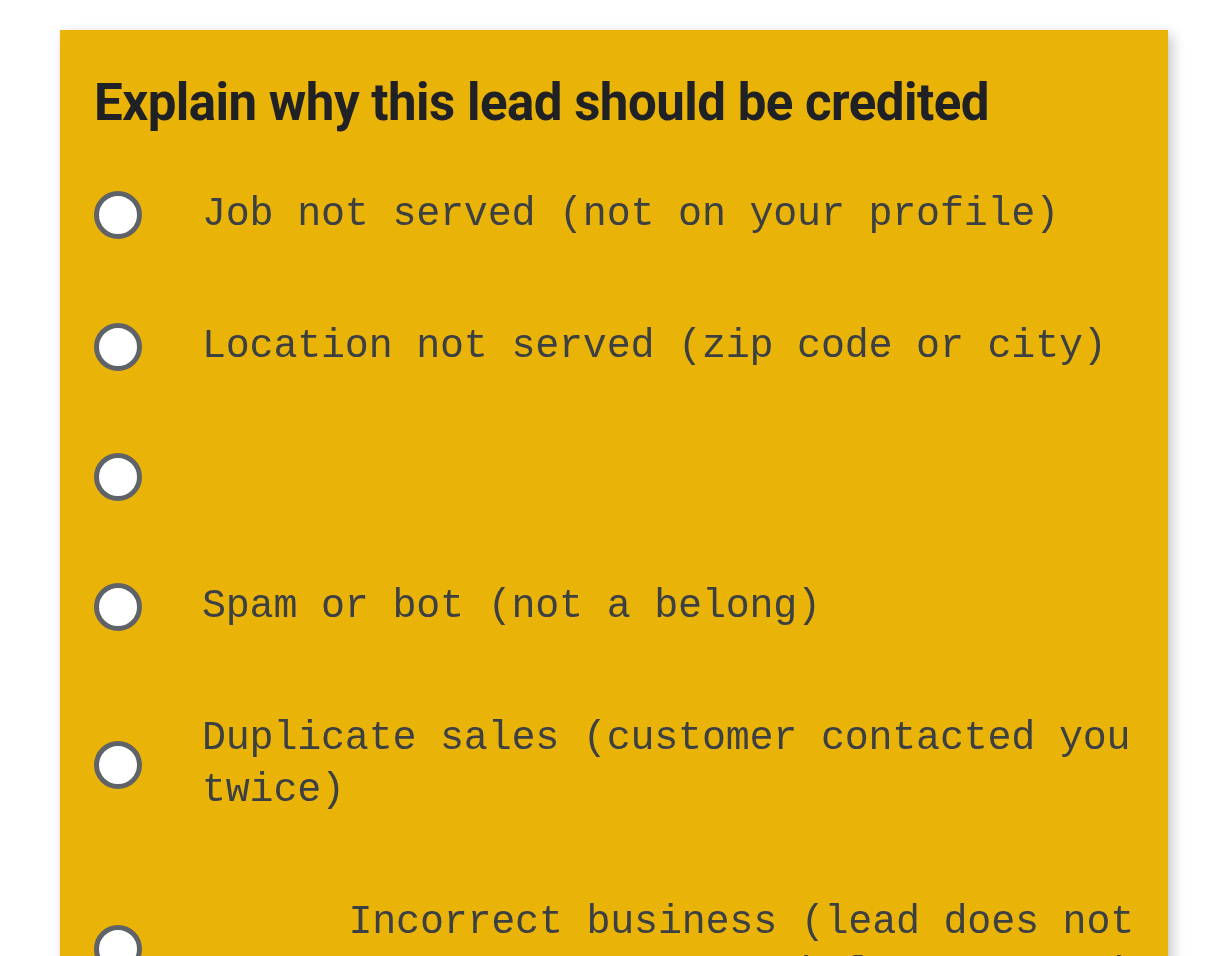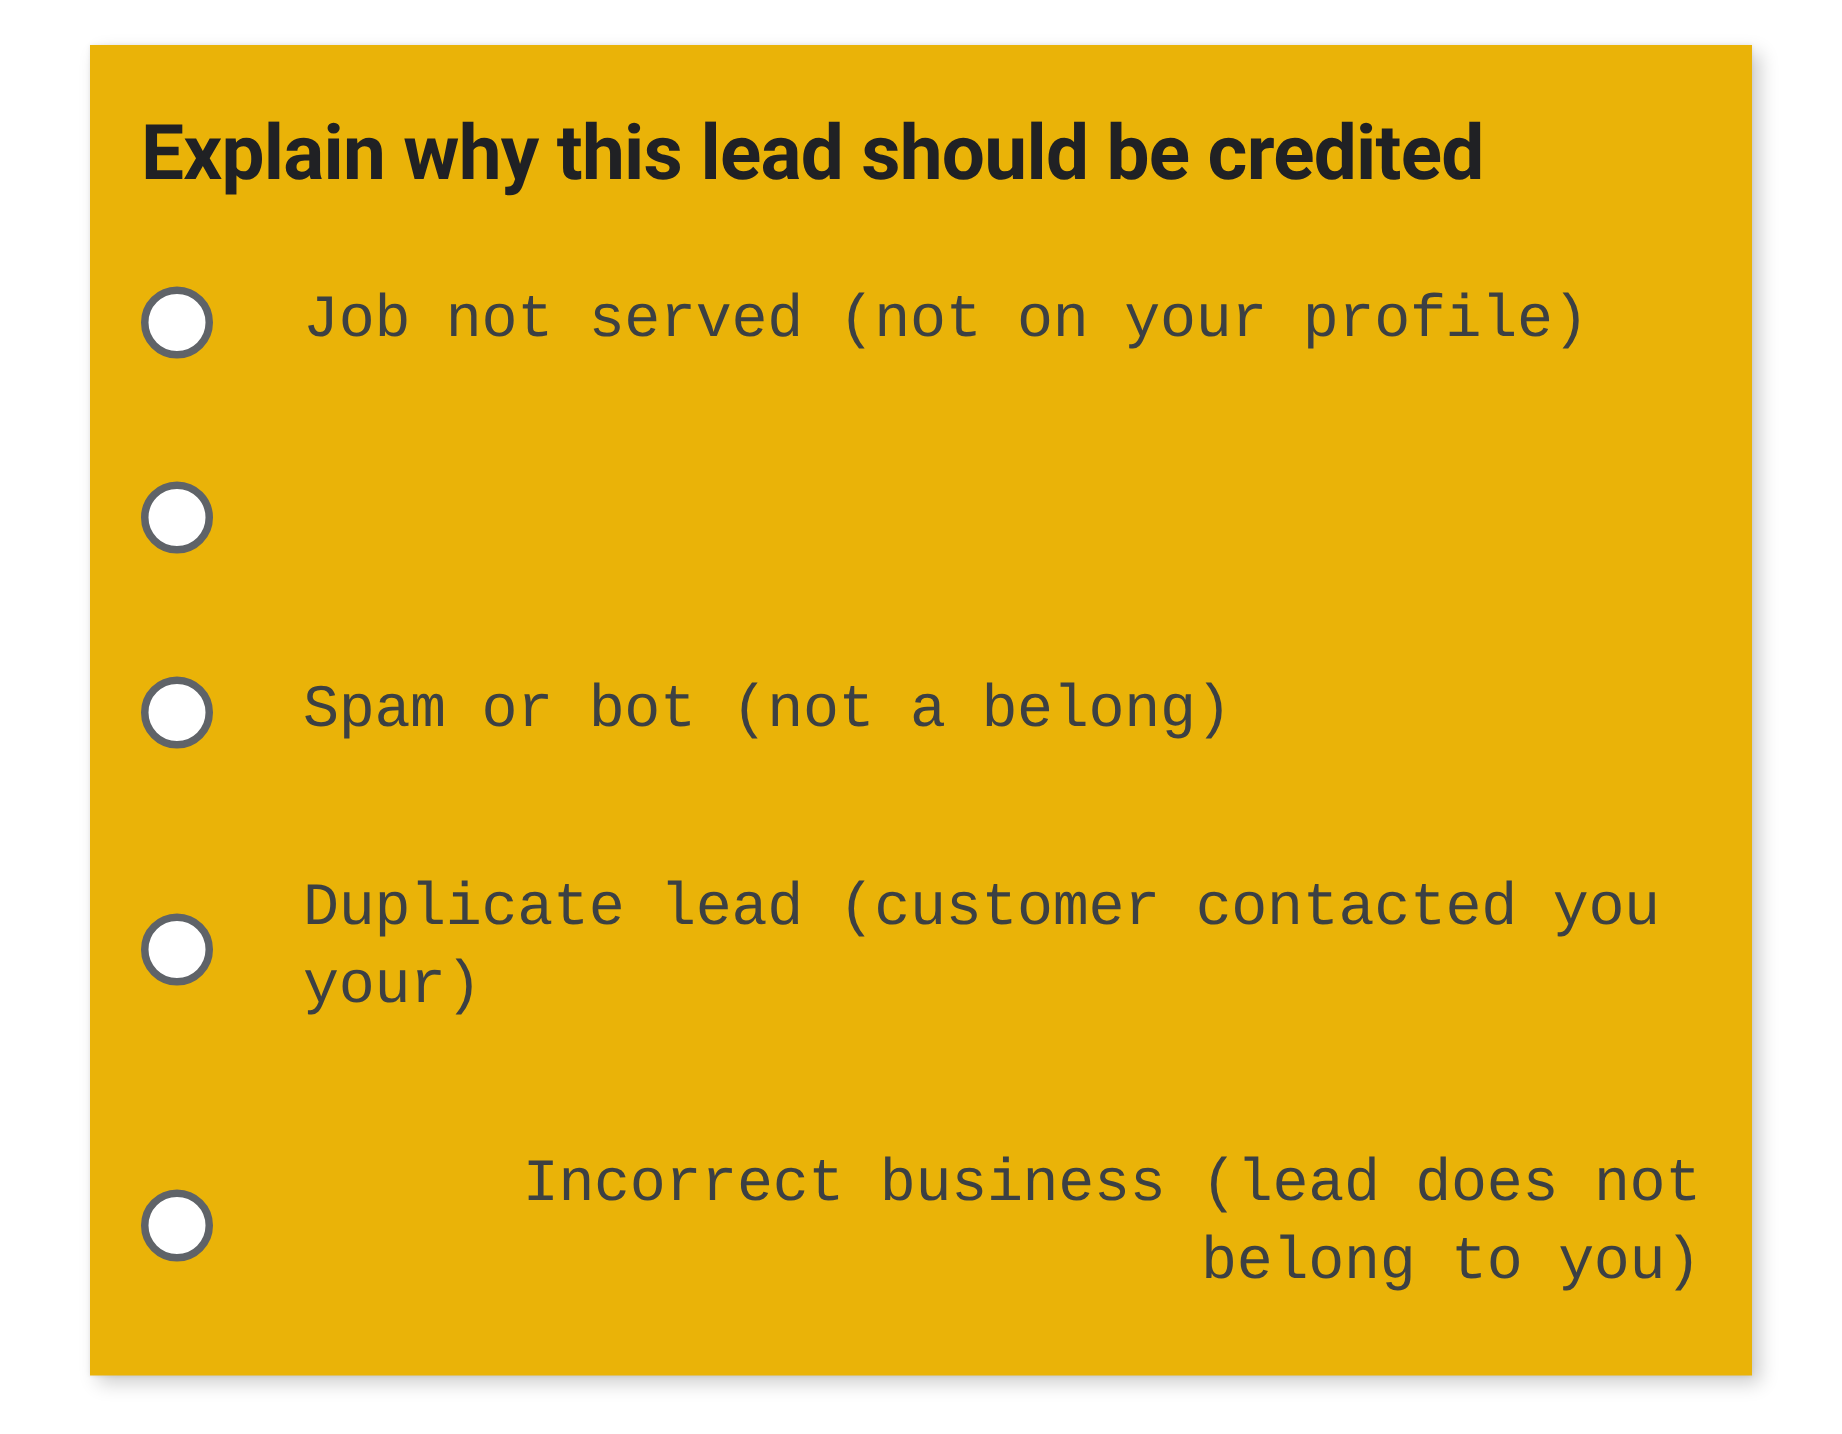--- a/index.html
+++ b/index.html
@@ -73,33 +73,37 @@
 
 <div class="card">
   <h1 class="card-title">Explain why this lead should be credited</h1>
   <div class="options">
 
     <div class="option-row">
       <span class="radio-outer"></span>
       <span class="option-label">Job not served (not on your profile)</span>
     </div>
 
+    <div class="option-row">
+      <span class="radio-outer"></span>
+      <span class="option-label">Location not served (zip code or city)</span>
+    </div>
 
     <div class="option-row">
       <span class="radio-outer"></span>
     </div>
 
     <div class="option-row">
       <span class="radio-outer"></span>
       <span class="option-label">Spam or bot (not a belong)</span>
     </div>
 
     <div class="option-row">
       <span class="radio-outer"></span>
-      <span class="option-label">Duplicate lead (customer contacted you your)</span>
+      <span class="option-label">Duplicate sales (customer contacted you twice)</span>
     </div>
 
     <div class="option-row">
       <span class="radio-outer"></span>
       <span class="option-label">Incorrect business (lead does not belong to you)</span>
     </div>
 
   </div>
 </div>
 

